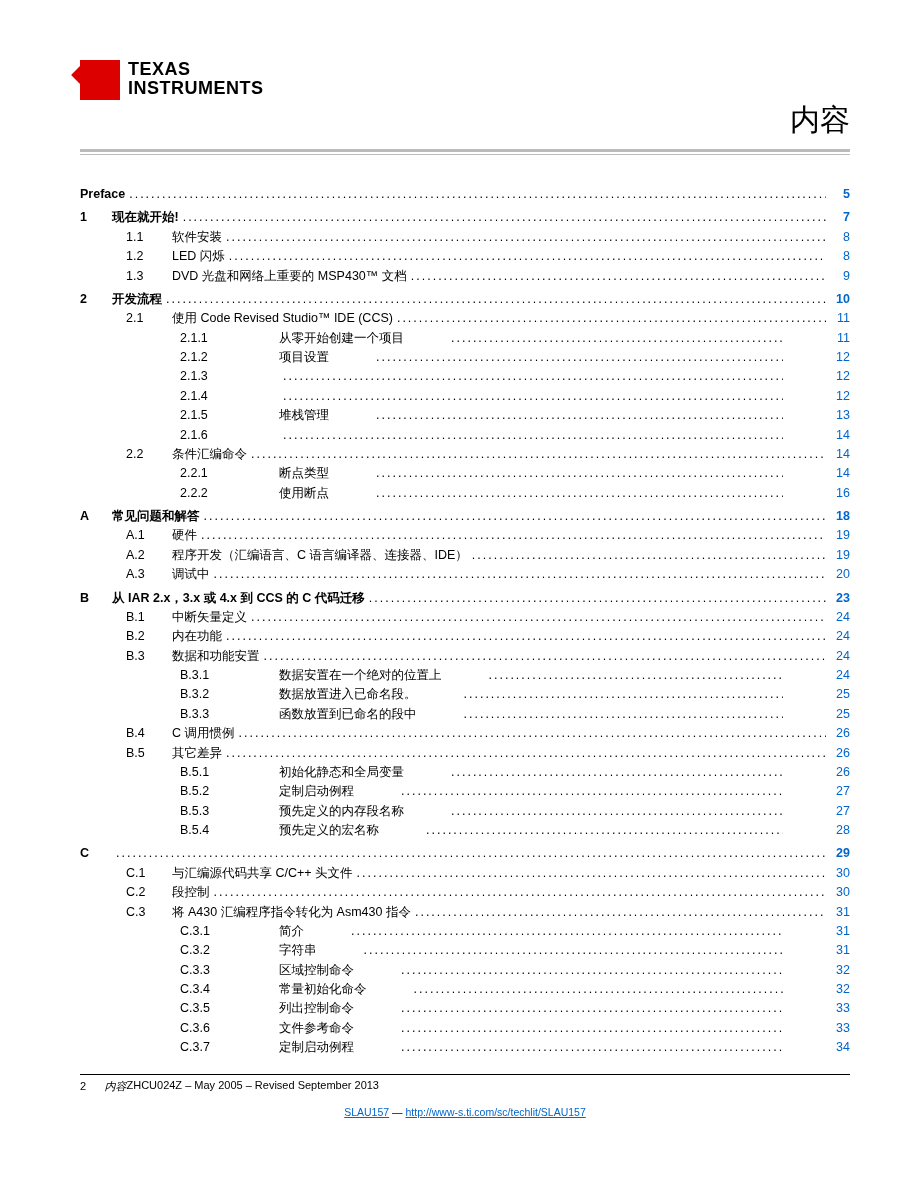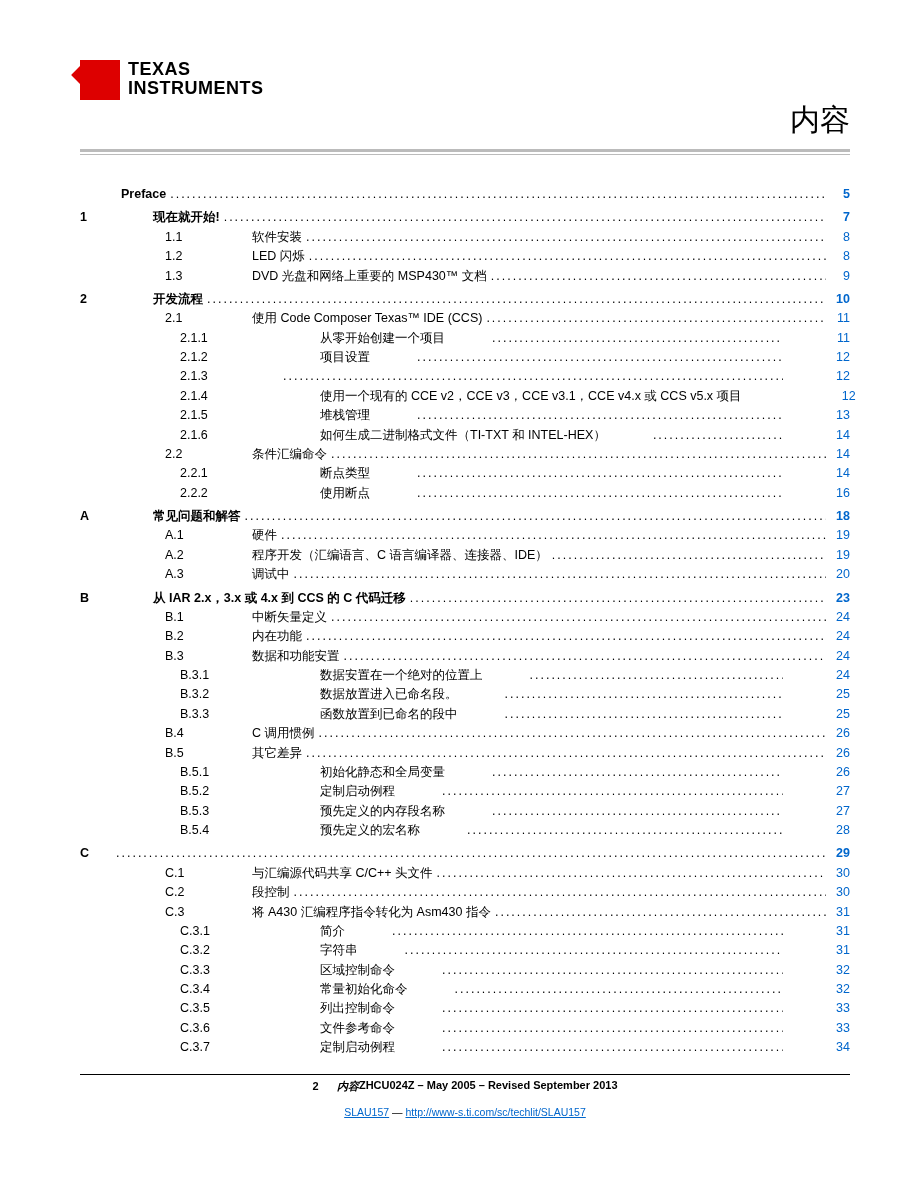--- a/index.html
+++ b/index.html
@@ -32,41 +32,41 @@
     text-align: right; font-size: 30px; font-weight: 500;
     margin-top: -10px; margin-bottom: 8px;
   }
   .rule-thick { border-top: 3px solid #bbb; margin: 2px 0; }
   .rule-thin  { border-top: 1px solid #bbb; margin: 2px 0 30px 0; }
   .toc { font-size: 12.5px; line-height: 1.55; }
   .row {
     display: flex; align-items: baseline; white-space: nowrap;
   }
   .num-col { flex: 0 0 auto; min-width: 32px; font-weight: bold; }
-  .num-sub { flex: 0 0 auto; min-width: 46px; font-weight: normal; margin-left: 39px; }
+  .num-sub { flex: 0 0 auto; min-width: 46px; font-weight: normal; }
   .num-sub2 { flex: 0 0 auto; min-width: 56px; font-weight: normal; }
-  .label { flex: 0 0 auto; margin-left: 41px; }
+  .label { flex: 0 0 auto; }
   .label.bold { font-weight: bold; }
   .dots {
     flex: 1 1 auto; overflow: hidden; margin: 0 4px;
     white-space: nowrap; letter-spacing: 2px; color: #000;
   }
   .dots::after {
     content: "..................................................................................................................................................................................................";
   }
   .pg { flex: 0 0 auto; color: #0066cc; font-weight: bold; min-width: 20px; text-align: right; }
   .pg.nb { font-weight: normal; }
   .indent-0 { padding-left: 0; }
   .indent-1 { padding-left: 46px; }
   .indent-2 { padding-left: 100px; gap: 43px; }
   .spacer { height: 4px; }
   .footer-rule { border-top: 1px solid #000; margin-top: 16px; }
   .footer {
-    display: flex; justify-content: center;
-    font-size: 11px; padding: 4px 0 2px 0; font-weight: bold;
+    display: flex; justify-content: flex-start;
+    font-size: 11px; padding: 4px 0 2px 0;
   }
   .subfooter { text-align: center; font-size: 10.5px; margin-top: 10px; }
   .subfooter a { color: #0066cc; text-align: center; }
 </style>
 </head>
 <body>
 
 <div class="page">
 
   <div class="header">
@@ -117,21 +117,21 @@
       </div>
       <div class="spacer"></div>
       <div class="row indent-0">
         <span class="num-col">2</span>
         <span class="label bold">开发流程</span>
         <span class="dots"></span>
         <span class="pg">10</span>
       </div>
       <div class="row indent-1">
         <span class="num-sub">2.1</span>
-        <span class="label">使用 Code Composer Texas™ IDE (CCS)</span>
+        <span class="label">使用 Code Revised Studio™ IDE (CCS)</span>
         <span class="dots"></span>
         <span class="pg nb">11</span>
       </div>
       <div class="row indent-2">
         <span class="num-sub2">2.1.1</span>
         <span class="label">从零开始创建一个项目</span>
         <span class="dots"></span>
         <span class="pg nb">11</span>
       </div>
       <div class="row indent-2">
@@ -140,33 +140,31 @@
         <span class="dots"></span>
         <span class="pg nb">12</span>
       </div>
       <div class="row indent-2">
         <span class="num-sub2">2.1.3</span>
         <span class="dots"></span>
         <span class="pg nb">12</span>
       </div>
       <div class="row indent-2">
         <span class="num-sub2">2.1.4</span>
-        <span class="label">使用一个现有的 CCE v2，CCE v3，CCE v3.1，CCE v4.x 或 CCS v5.x 项目</span>
         <span class="dots"></span>
         <span class="pg nb">12</span>
       </div>
       <div class="row indent-2">
         <span class="num-sub2">2.1.5</span>
         <span class="label">堆栈管理</span>
         <span class="dots"></span>
         <span class="pg nb">13</span>
       </div>
       <div class="row indent-2">
         <span class="num-sub2">2.1.6</span>
-        <span class="label">如何生成二进制格式文件（TI-TXT 和 INTEL-HEX）</span>
         <span class="dots"></span>
         <span class="pg nb">14</span>
       </div>
       <div class="row indent-1">
         <span class="num-sub">2.2</span>
         <span class="label">条件汇编命令</span>
         <span class="dots"></span>
         <span class="pg nb">14</span>
       </div>
       <div class="row indent-2">

